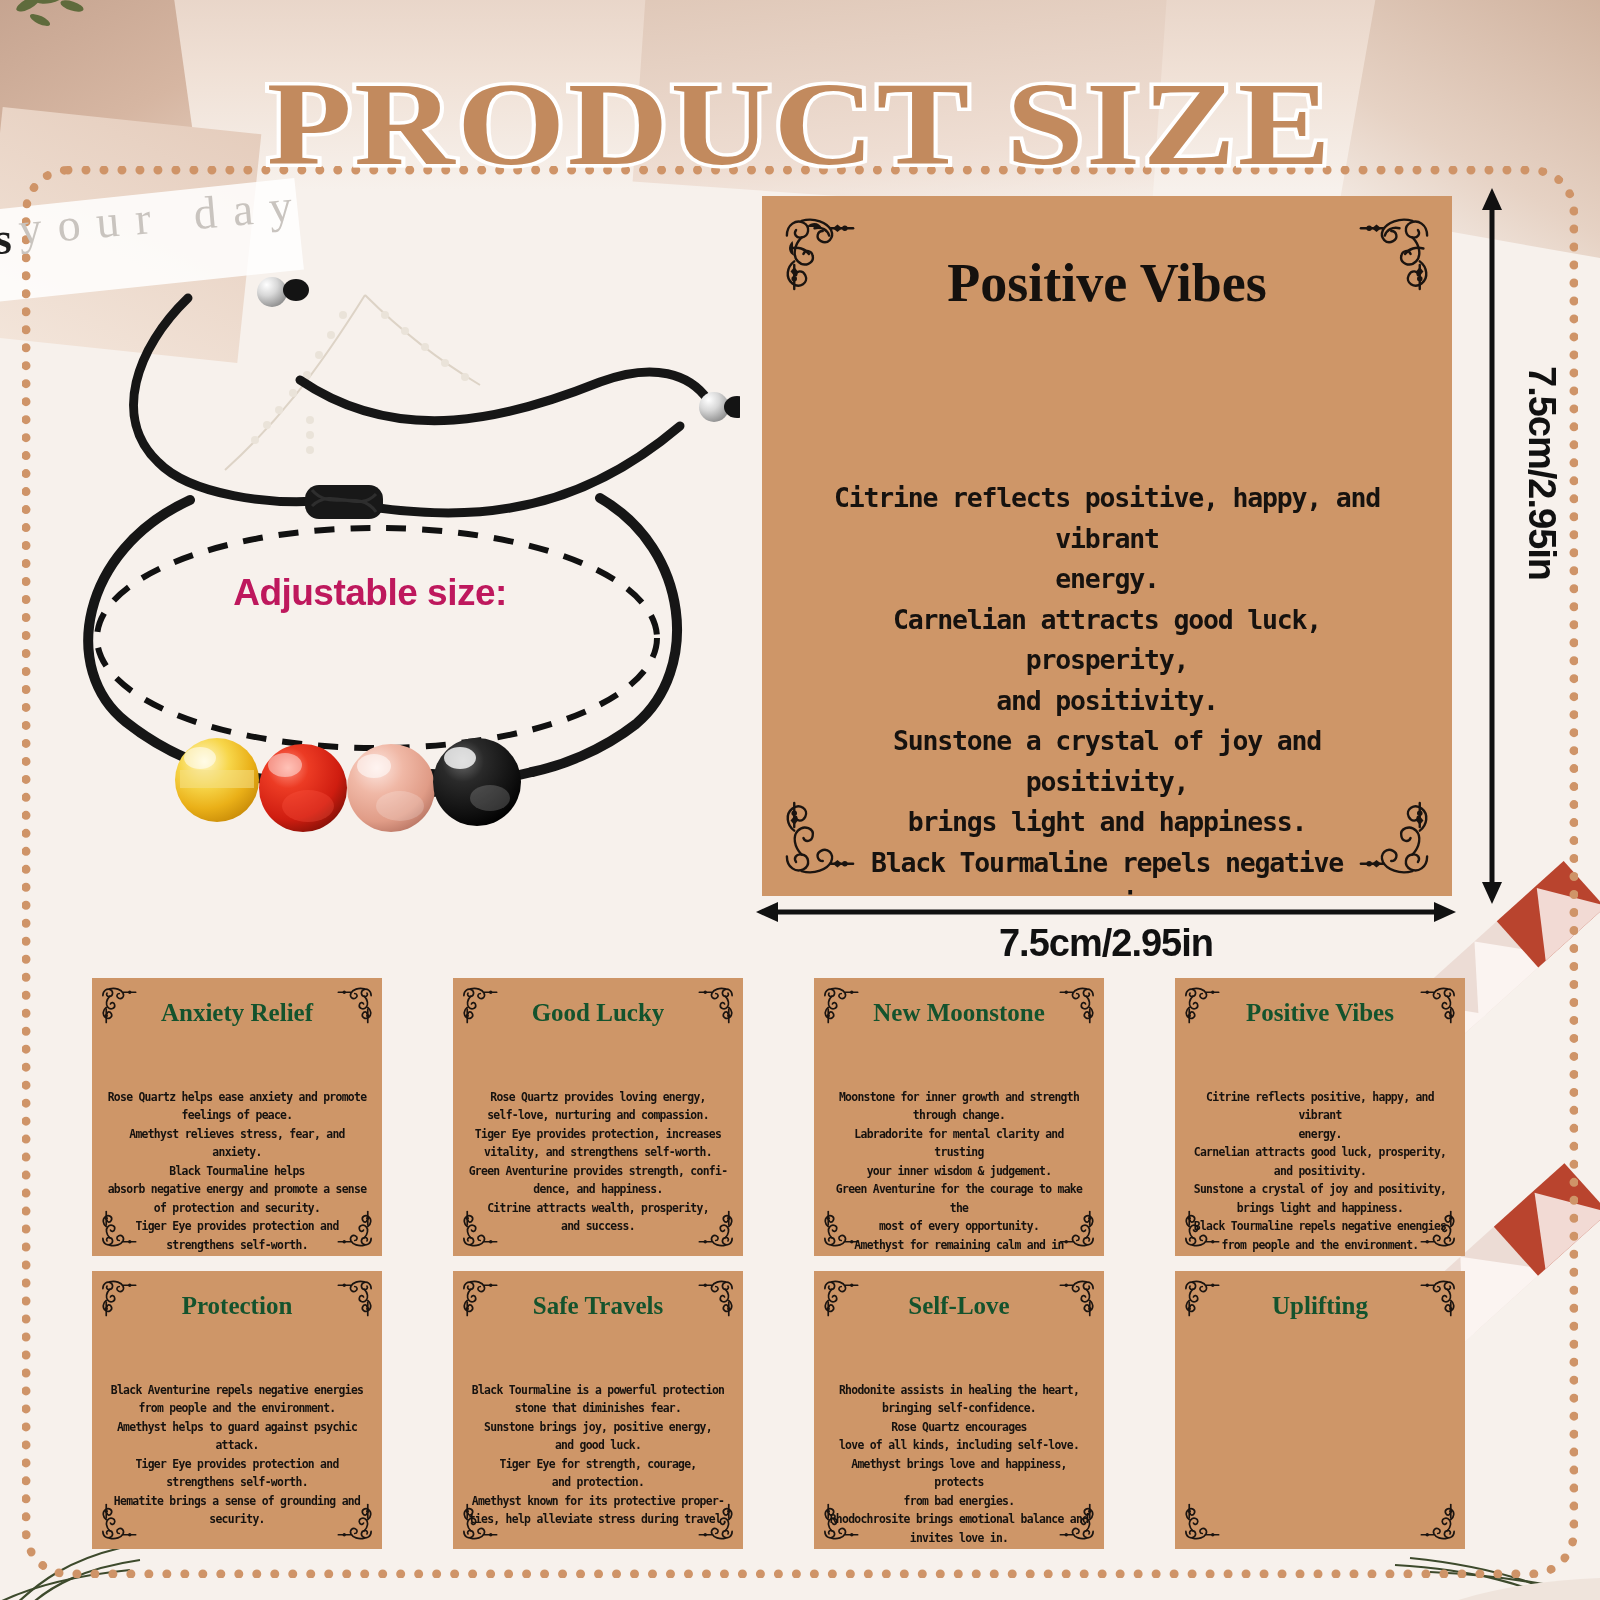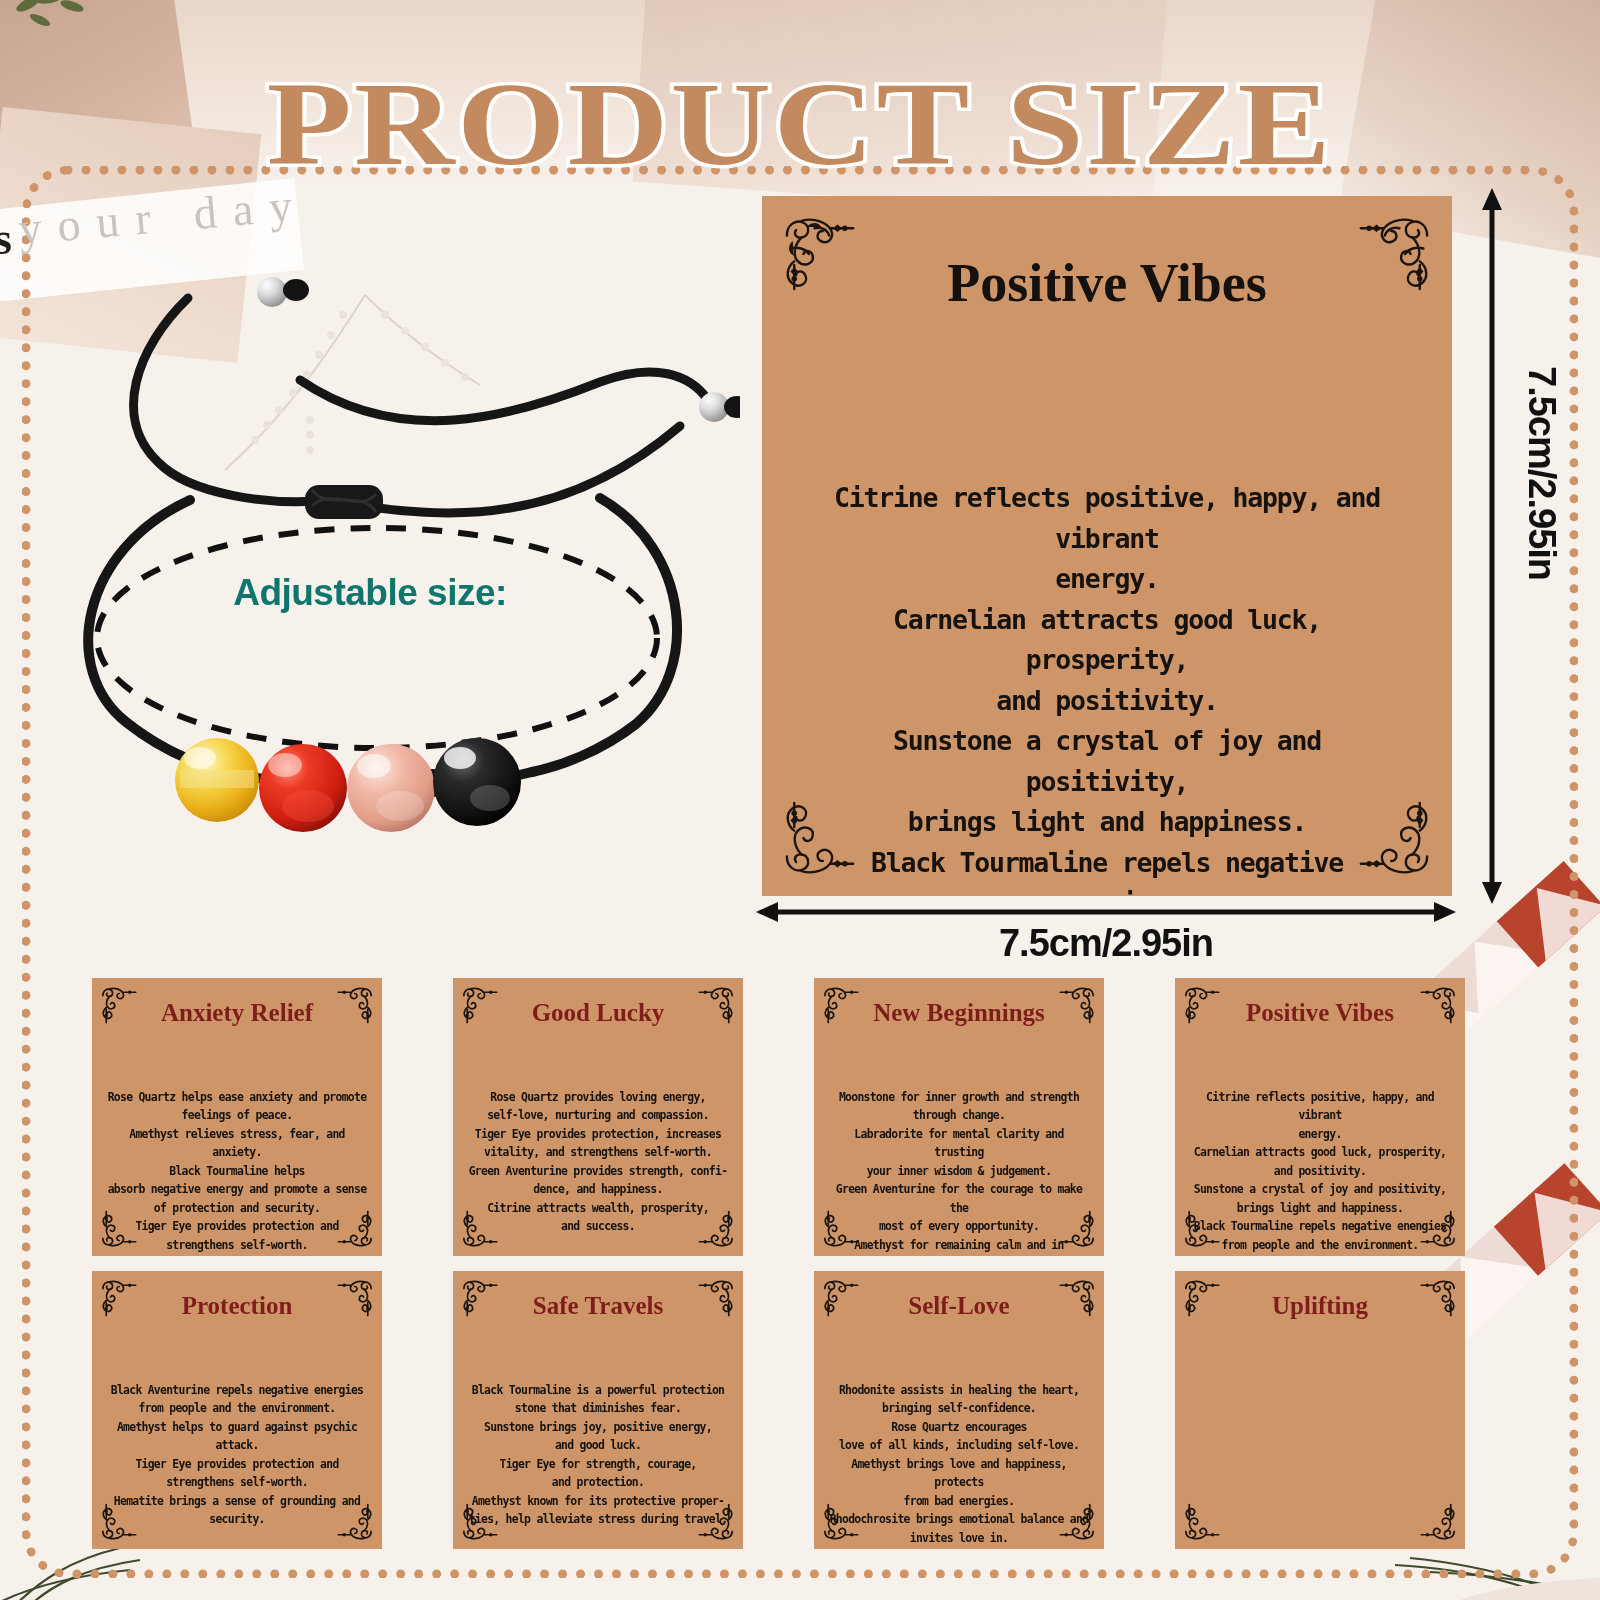--- a/index.html
+++ b/index.html
@@ -82,21 +82,21 @@
   }
 
   
   #bracelet-panel {
     position: absolute; left: 40px; top: 250px; width: 700px; height: 640px; z-index: 4;
   }
   #bracelet-svg { position: absolute; left: 0; top: 0; }
   #adjust-label {
     position: absolute; left: 120px; top: 320px; width: 420px;
     text-align: center;
-    font-size: 37px; font-weight: 700; color: #0f766e;
+    font-size: 37px; font-weight: 700; color: #be185d;
     line-height: 1.25;
     letter-spacing: -0.5px;
   }
 
   
   #main-card {
     position: absolute; left: 762px; top: 196px; width: 690px; height: 700px;
     background: #ce9668;
     z-index: 4;
     overflow: hidden;
@@ -160,21 +160,21 @@
     position: relative;
     background: #ce9668;
     overflow: hidden;
   }
   .mini-card .mc-title {
     position: absolute; top: 21px; left: 0; width: 100%;
     text-align: center;
     font-family: "Liberation Serif", serif;
     font-weight: bold;
     font-size: 25px;
-    color: #7f1d1d;
+    color: #14532d;
   }
   .mini-card .mc-body {
     position: absolute; top: 110px; left: 14px; width: 262px;
     text-align: center;
     font-family: "DejaVu Sans Mono", monospace;
     font-size: 11.4px;
     font-weight: bold;
     line-height: 1.62;
     color: #16120f;
     letter-spacing: -0.7px;
@@ -690,21 +690,21 @@
           <path d="M22 58 C 14 64, 12 76, 20 82 C 28 88, 38 81, 34 73 C 31 67, 24 68, 24 73"></path>
           <path d="M62 22 L 92 22"></path>
           <path d="M22 62 L 22 94"></path>
         </g>
         <g fill="currentColor">
           <circle cx="78" cy="22" r="4"></circle>
             <circle cx="22" cy="78" r="4"></circle>
         </g>
       </svg>
     </span>
-    <div class="mc-title">New Beginnings</div>
+    <div class="mc-title">New Moonstone</div>
     <div class="mc-body">Moonstone for inner growth and strength
 through change.
 Labradorite for mental clarity and trusting
 your inner wisdom &amp; judgement.
 Green Aventurine for the courage to make the
 most of every opportunity.
 Amethyst for remaining calm and in control.</div>
   </div>
 
   <div class="mini-card">

